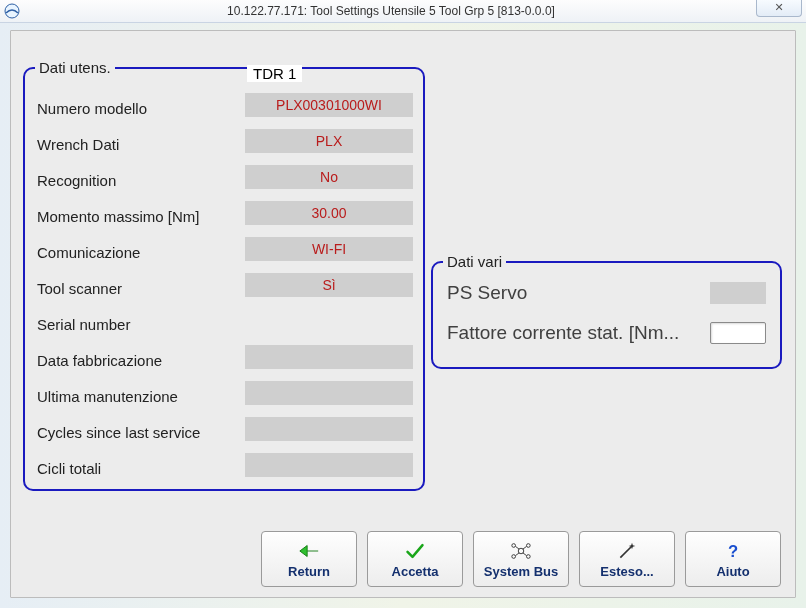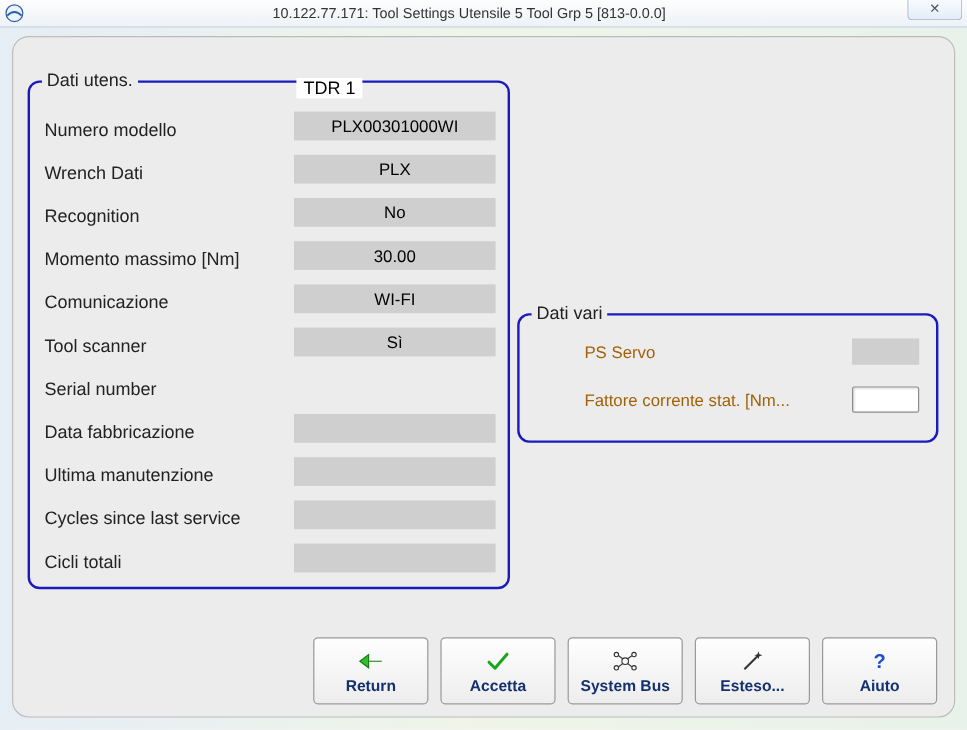--- a/index.html
+++ b/index.html
@@ -55,21 +55,21 @@
     cursor: pointer;
   }
   .client {
     position: absolute;
     left: 10px;
     top: 30px;
     right: 10px;
     bottom: 10px;
     background: #ececec;
     border: 1px solid #bcbcbc;
-    border-radius: 14px;
+    border-radius: 1px;
   }
 
   fieldset.grp {
     border: 2px solid #1a1abf;
     border-radius: 10px;
     position: absolute;
     background: transparent;
     margin: 0;
     padding: 0;
   }
@@ -111,38 +111,37 @@
   }
   .row .lbl {
     flex: 1;
     font-size: 15px;
     color: #222;
   }
   .row .val {
     width: 168px;
     height: 24px;
     background: #cfcfcf;
-    color: #000000;
+    color: #b91c1c;
     font-size: 14px;
     display: flex;
     align-items: center;
     justify-content: center;
     border: none;
   }
 
   .misc-row {
     display: flex;
     align-items: center;
     padding: 6px 14px 6px 14px;
   }
   .misc-row .mlbl {
     flex: 1;
-    font-size: 14px;
-    color: #a16207;
-    margin-left: 40px;
+    font-size: 19px;
+    color: #404040;
   }
   .misc-ro {
     width: 56px;
     height: 22px;
     background: #cfcfcf;
   }
   .misc-input {
     width: 56px;
     height: 22px;
     background: #fff;

